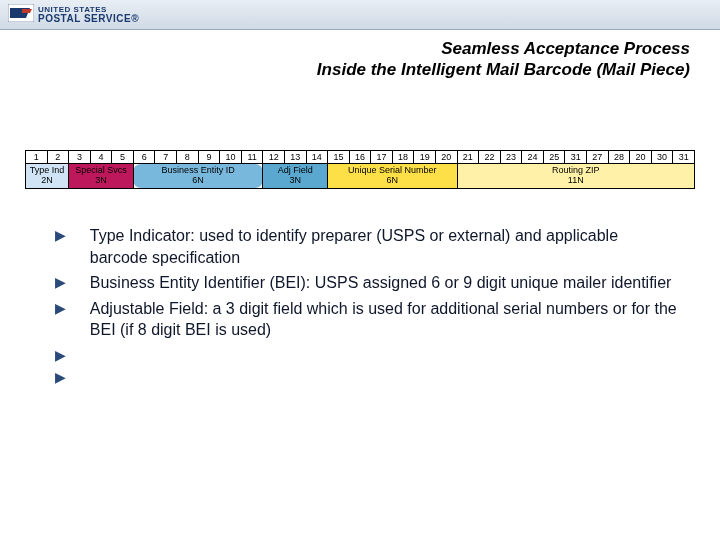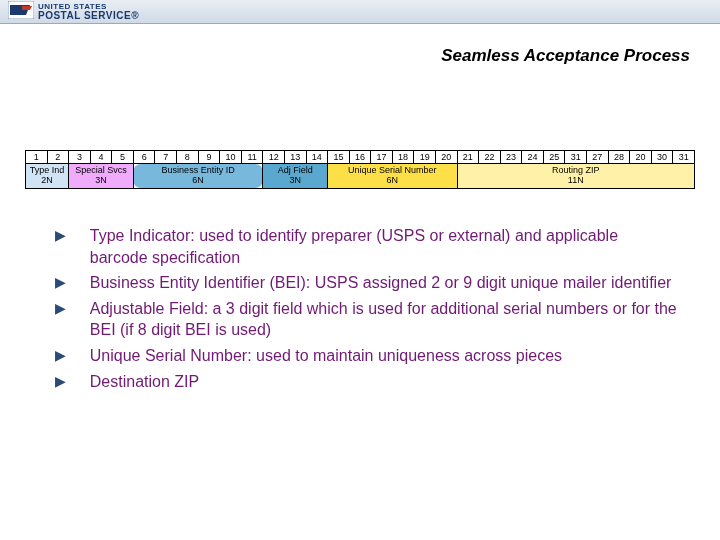--- a/index.html
+++ b/index.html
@@ -6,21 +6,21 @@
   body {
     width: 720px;
     height: 540px;
     background: #fff;
     font-family: Arial, Helvetica, sans-serif;
     position: relative;
     overflow: hidden;
   }
   .header-bar {
     width: 100%;
-    height: 24px;
+    height: 30px;
     background: linear-gradient(to bottom, #e8eef4 0%, #d0dae6 100%);
     border-bottom: 1px solid #9ab;
     display: flex;
     align-items: center;
     padding-left: 8px;
   }
   .logo {
     display: flex;
     align-items: center;
     gap: 4px;
@@ -40,21 +40,21 @@
     letter-spacing: 0.5px;
   }
   .logo-text .l2 {
     font-size: 10px;
     font-weight: bold;
     color: #1a3a6e;
     letter-spacing: 0.5px;
   }
   .title-block {
     position: absolute;
-    top: 45px;
+    top: 38px;
     right: 30px;
     text-align: right;
   }
   .title-block div {
     font-size: 17px;
     font-weight: bold;
     font-style: italic;
     color: #000;
     line-height: 1.25;
   }
@@ -77,21 +77,21 @@
   .barcode-table .num-row td {
     background: #fff;
     height: 12px;
   }
   .barcode-table .field-row td {
     height: 14px;
     line-height: 1.1;
     padding: 2px 1px;
   }
   .fld-blue1 { background: #d0e4f5; }
-  .fld-blue2 { background: #f0abfc; }
+  .fld-blue2 { background: #be185d; }
   .fld-blue3 { background: #78b8dc; border-radius: 8px; }
   .fld-blue4 { background: #5aa8d0; }
   .fld-green { background: #fde047; }
   .fld-yellow { background: #fff2a8; }
   .bullets {
     position: absolute;
     top: 225px;
     left: 55px;
     right: 40px;
   }
@@ -102,21 +102,21 @@
   }
   .bullet-mark {
     color: #2a4a7a;
     font-size: 14px;
     margin-right: 24px;
     margin-top: 2px;
     flex-shrink: 0;
   }
   .bullet-text {
     font-size: 16px;
-    color: #701a75;
+    color: #0f172a;
     line-height: 1.35;
   }
 </style>
 </head>
 <body>
 
 <div class="header-bar">
   <div class="logo">
     <span class="eagle">
       <svg width="26" height="18" viewBox="0 0 26 18">
@@ -127,20 +127,21 @@
     </span>
     <span class="logo-text">
       <span class="l1">UNITED STATES</span>
       <span class="l2">POSTAL SERVICE®</span>
     </span>
   </div>
 </div>
 
 <div class="title-block">
   <div>Seamless Acceptance Process</div>
+  <div>Inside the Intelligent Mail Barcode (Mail Piece)</div>
 </div>
 
 <table class="barcode-table">
   <tbody>
       <tr class="num-row">
     <td>1</td>
     <td>2</td>
     <td>3</td>
     <td>4</td>
     <td>5</td>
@@ -182,27 +183,25 @@
 </tbody>
   </table>
 
 <div class="bullets">
   <div class="bullet-item">
     <span class="bullet-mark">▶</span>
     <span class="bullet-text">Type Indicator: used to identify preparer (USPS or external) and applicable barcode specification</span>
   </div>
   <div class="bullet-item">
     <span class="bullet-mark">▶</span>
-    <span class="bullet-text">Business Entity Identifier (BEI):  USPS assigned 2 or 9 digit unique mailer identifier</span>
+    <span class="bullet-text">Business Entity Identifier (BEI):  USPS assigned 6 or 9 digit unique mailer identifier</span>
   </div>
   <div class="bullet-item">
     <span class="bullet-mark">▶</span>
     <span class="bullet-text">Adjustable Field:  a 3 digit field which is used for additional serial numbers or for the BEI (if 8 digit BEI is used)</span>
   </div>
   <div class="bullet-item">
     <span class="bullet-mark">▶</span>
-    <span class="bullet-text">Unique Serial Number: used to maintain uniqueness across pieces</span>
-  </div>
-  <div class="bullet-item">
-    <span class="bullet-mark">▶</span>
-    <span class="bullet-text">Destination ZIP</span>
+  </div>
+  <div class="bullet-item">
+    <span class="bullet-mark">▶</span>
   </div>
 </div>
 
 </body></html>

